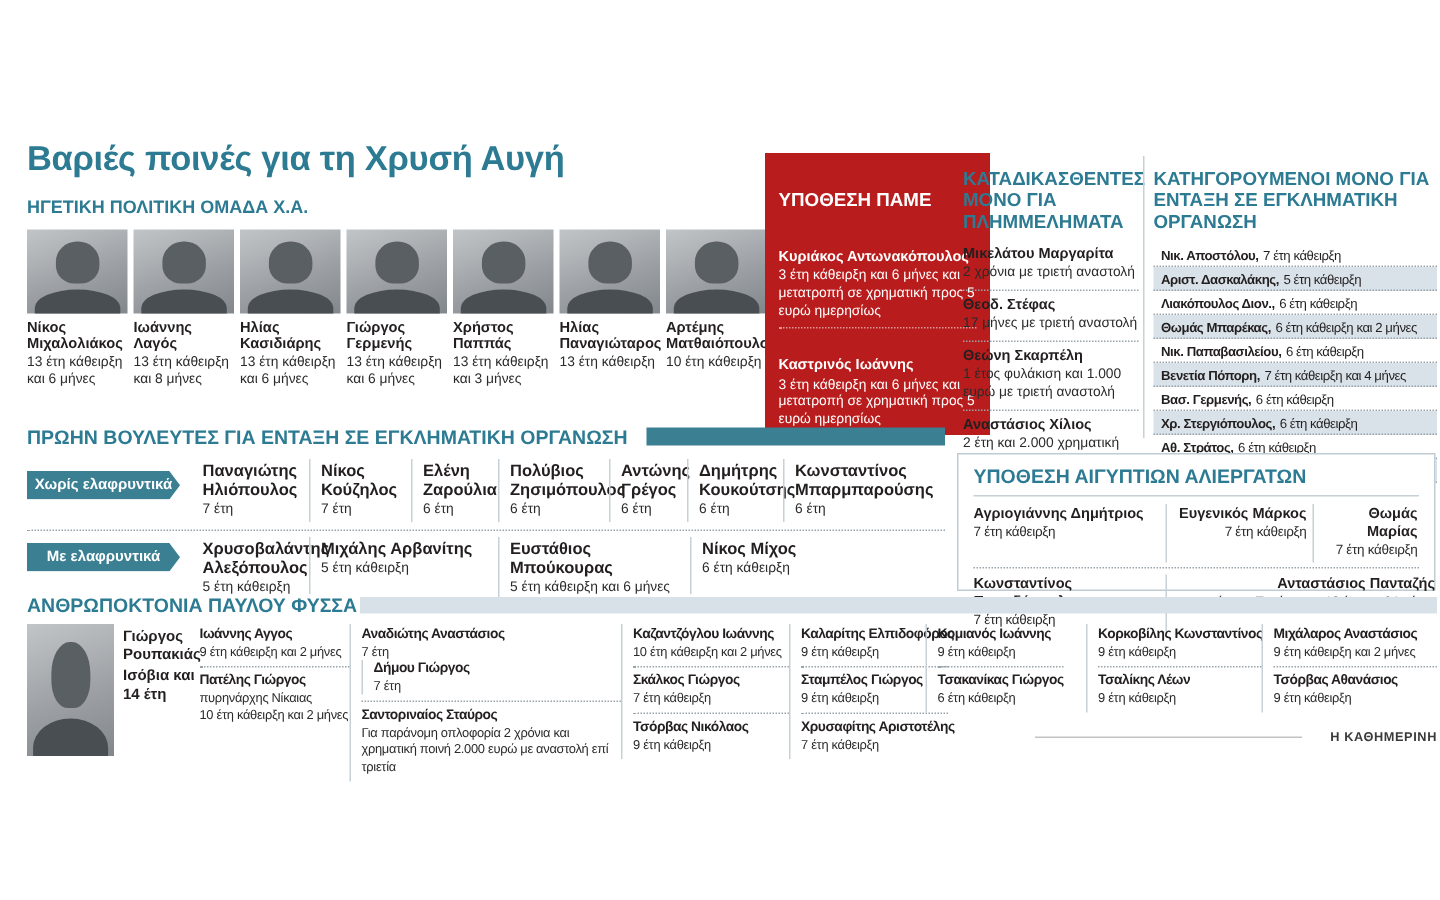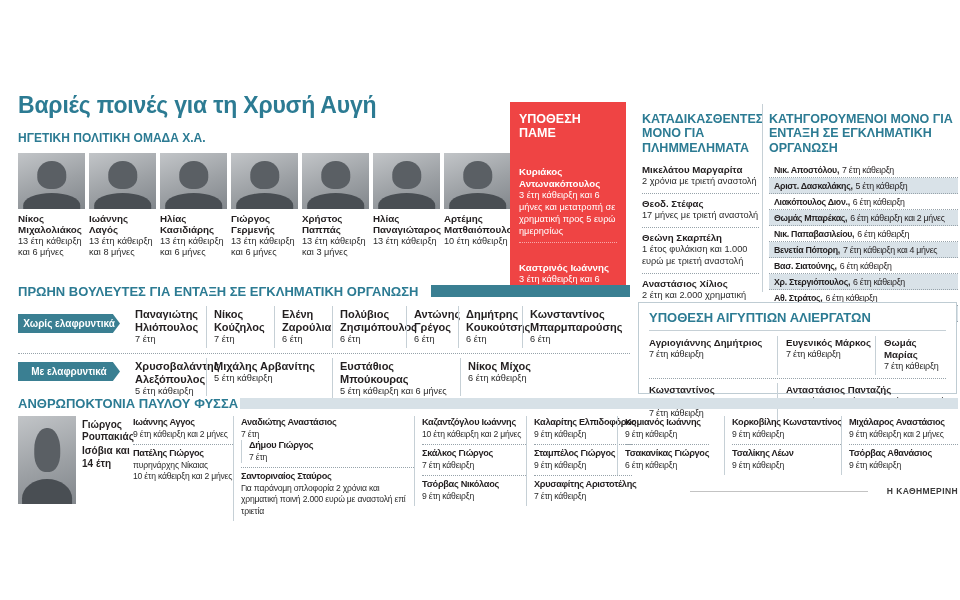--- a/index.html
+++ b/index.html
@@ -16,22 +16,22 @@
   .photo::before{content:"";position:absolute;left:50%;top:14%;width:44%;height:50%;transform:translateX(-50%);
          background:#5a5f64;border-radius:48% 48% 42% 42%;}
   .photo::after{content:"";position:absolute;left:50%;bottom:-16%;width:86%;height:44%;transform:translateX(-50%);
          background:#494e53;border-radius:50% 50% 0 0;}
   .bigphoto{width:58px;height:88px;}
   .nm{font-weight:bold;}
   .leader .nm{margin-top:4px;font-size:9.8px;line-height:1.14;}
   .leader .sn{margin-top:1px;font-size:9.2px;line-height:1.2;}
   .sn{color:#2b2b2b;}
   
-  .pame{position:absolute;left:510px;top:102px;width:116px;height:188px;background:#ef4444;color:#fff;
-        padding:10px 9px;box-sizing:border-box;}
+  .pame{position:absolute;left:510px;top:102px;width:150px;height:188px;background:#b91c1c;color:#fff;
+        padding:24px 9px;box-sizing:border-box;}
   .pame-title{font-size:12.5px;font-weight:bold;margin-bottom:7px;}
   .pame .entry{padding:5px 0;border-bottom:1px dotted rgba(255,255,255,.55);}
   .pame .entry:last-child{border-bottom:none;}
   .pame .nm{font-size:9.7px;line-height:1.25;margin-top:14px;}
   .pame .sn{font-size:9.2px;line-height:1.28;color:#fff;}
   
   .misd{position:absolute;left:642px;top:112px;width:117px;}
   .col-title{font-size:12.5px;font-weight:bold;color:#2c7b93;line-height:1.15;}
   .misd .entry{padding:4px 0 5px;border-bottom:1px dotted #97a3aa;}
   .misd .entry:last-child{border-bottom:none;}
@@ -63,21 +63,21 @@
   .w74{width:74px;flex:none;} .w52{width:52px;flex:none;} .w64{width:64px;flex:none;}
   .w104{width:104px;flex:none;} .w126{width:126px;flex:none;} .w128{width:128px;flex:none;} .w168{width:168px;flex:none;}
   .dotted-div{border-top:1px dotted #97a3aa;margin:5px 0 4px;}
   
   .egypt{position:absolute;left:638px;top:302px;width:319px;height:92px;box-sizing:border-box;
          border:1px solid #bfccd3;padding:8px 10px 6px;background:#fff;}
   .egypt .col-title{font-size:13px;}
   .egypt-rule{border-top:1px solid #c6d0d6;margin:4px 0 5px;}
   .egypt-row{display:flex;}
   .egypt-cell{box-sizing:border-box;padding:1px 4px 2px 0;}
-  .egypt-cell.bl{border-left:1px solid #c6d0d6;padding-left:8px;}
+  .egypt-cell.bl{border-left:1px solid #c6d0d6;padding-left:8px;text-align:right;}
   .egypt-cell .nm{font-size:9.7px;line-height:1.25;}
   .egypt-cell .sn{font-size:9px;line-height:1.3;white-space:nowrap;letter-spacing:-.2px;}
   .ew1{width:128px;flex:none;} .ew2{width:98px;flex:none;} .ew3{width:74px;flex:none;} .ew4{flex:1;}
   
   .fyssa-head{position:absolute;left:18px;top:396px;font-size:13px;font-weight:bold;color:#2c7b93;}
   .fyssa-bar{position:absolute;left:240px;top:398px;width:718px;height:11px;background:#d7e1e7;}
   .fyssa-photo{position:absolute;left:18px;top:416px;}
   .fyssa-caption{position:absolute;left:82px;top:419px;width:50px;font-size:10px;font-weight:bold;line-height:1.22;}
   .fyssa-caption .sn{font-weight:bold;color:#231f20;margin-top:2px;}
   .fcol{position:absolute;top:416px;box-sizing:border-box;}
@@ -184,21 +184,21 @@
 
   <div class="accused">
     <div class="col-title">ΚΑΤΗΓΟΡΟΥΜΕΝΟΙ ΜΟΝΟ ΓΙΑ ΕΝΤΑΞΗ ΣΕ ΕΓΚΛΗΜΑΤΙΚΗ ΟΡΓΑΝΩΣΗ</div>
     <div>
       <div class="row"><span class="nm">Νικ. Αποστόλου,</span><span>7 έτη κάθειρξη</span></div>
       <div class="row"><span class="nm">Αριστ. Δασκαλάκης,</span><span>5 έτη κάθειρξη</span></div>
       <div class="row"><span class="nm">Λιακόπουλος Διον.,</span><span>6 έτη κάθειρξη</span></div>
       <div class="row"><span class="nm">Θωμάς Μπαρέκας,</span><span>6 έτη κάθειρξη και 2 μήνες</span></div>
       <div class="row"><span class="nm">Νικ. Παπαβασιλείου,</span><span>6 έτη κάθειρξη</span></div>
       <div class="row"><span class="nm">Βενετία Πόπορη,</span><span>7 έτη κάθειρξη και 4 μήνες</span></div>
-      <div class="row"><span class="nm">Βασ. Σιατούνης,</span><span>6 έτη κάθειρξη</span></div>
+      <div class="row"><span class="nm">Βασ. Γερμενής,</span><span>6 έτη κάθειρξη</span></div>
       <div class="row"><span class="nm">Χρ. Στεργιόπουλος,</span><span>6 έτη κάθειρξη</span></div>
       <div class="row"><span class="nm">Αθ. Στράτος,</span><span>6 έτη κάθειρξη</span></div>
       <div class="row"><span class="nm">Γ. Τσακανίκας,</span><span>6 έτη κάθειρξη</span></div>
     </div>
   </div>
 
   <div class="mps-head">ΠΡΩΗΝ ΒΟΥΛΕΥΤΕΣ ΓΙΑ ΕΝΤΑΞΗ ΣΕ ΕΓΚΛΗΜΑΤΙΚΗ ΟΡΓΑΝΩΣΗ</div>
   <div class="mps-bar"></div>
   <div class="mps-table">
     <div class="mps-row">

